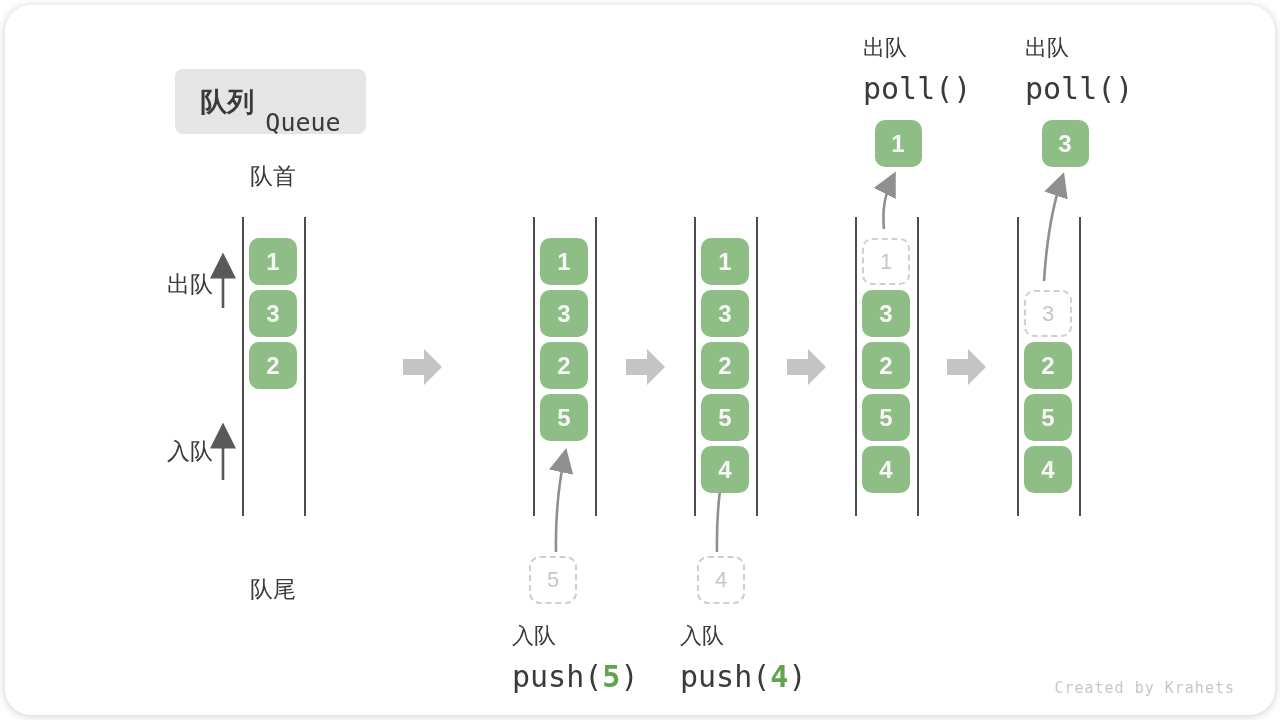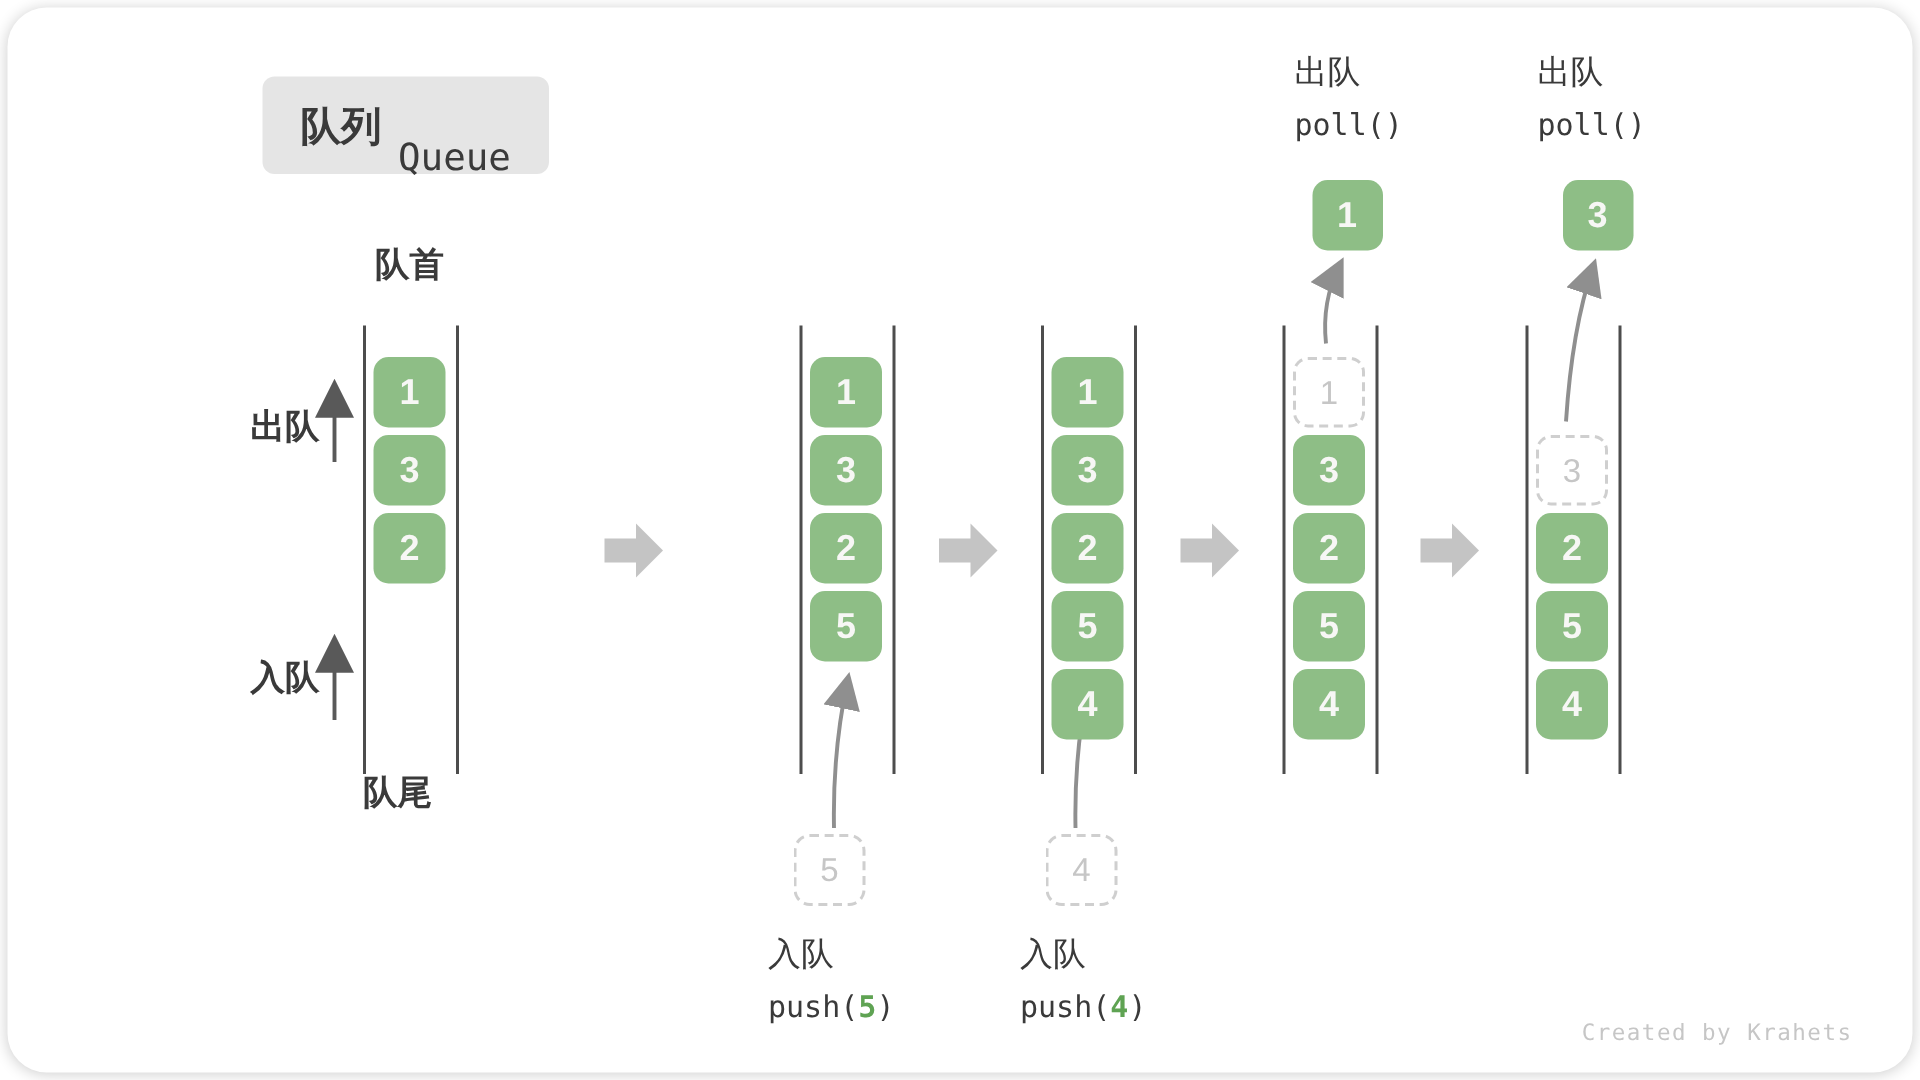--- a/index.html
+++ b/index.html
@@ -3,31 +3,31 @@
 <meta charset="utf-8">
 <style>
   * { margin:0; padding:0; box-sizing:border-box; }
   html,body { background:#fff; width:1280px; height:720px; overflow:hidden;
               font-family:"Liberation Sans", sans-serif; }
   .canvas { position:relative; width:1280px; height:720px; }
   .card { position:absolute; inset:5px; background:#fff; border-radius:26px;
           box-shadow:0 1px 10px rgba(0,0,0,0.20); }
 
   
-  .title-box { position:absolute; left:170px; top:46px; width:191px; height:65px;
+  .title-box { position:absolute; left:170px; top:64px; width:191px; height:65px;
                background:var(--title-bg,#e5e5e5); border-radius:8px;
                display:flex; align-items:center; justify-content:center; gap:11px; }
   .title-zh { font-size:27px; font-weight:700; color:var(--ink,#3a3a3a); }
   .title-en { font-family:"DejaVu Sans Mono", monospace; font-size:25px;
               color:var(--ink,#3a3a3a);margin-top:41px; }
 
   
-  .lbl { position:absolute; font-size:23px; font-weight:700; color:var(--ink,#3a3a3a); }
+  .lbl { position:absolute; font-size:23px; font-weight:400; color:var(--ink,#3a3a3a); }
   .lbl.front { left:237px; top:156px; width:62px; text-align:center; }
-  .lbl.rear  { left:237px; top:508px; width:62px; text-align:left; }
+  .lbl.rear  { left:237px; top:569px; width:62px; text-align:center; }
   .lbl.side  { left:132px; width:76px; text-align:right; }
   .lbl.dequeue { top:264px; }
   .lbl.enqueue { top:431px; }
 
   
   .wall { position:absolute; width:1.6px; background:var(--wall,#4d4d4d); }
   .slot { position:absolute; width:48px; height:47px; border-radius:10px;
           display:flex; align-items:center; justify-content:center;
           font-size:24px; font-weight:700; }
   .slot.solid { background:var(--green,#8ebe86); color:#f7f7f5; }
@@ -37,21 +37,21 @@
            border:2px dashed var(--dash,#cfcfcf); color:var(--dash-text,#c6c6c6);
            display:flex; align-items:center; justify-content:center;
            font-size:22px; font-weight:500; background:#fff; }
   .popped { position:absolute; width:47px; height:47px; border-radius:10px;
             background:var(--green,#8ebe86); color:#f7f7f5; display:flex;
             align-items:center; justify-content:center; font-size:24px; font-weight:700; }
 
   
   .anno { position:absolute; }
   .anno .zh { font-size:22px; font-weight:500; color:var(--ink,#3a3a3a); margin-bottom:8px; }
-  .anno .code { font-family:"DejaVu Sans Mono", monospace; font-size:20px;
+  .anno .code { font-family:"DejaVu Sans Mono", monospace; font-size:30px;
                 color:var(--ink,#3a3a3a); }
   .anno .code .arg { color:var(--green-dark,#5fa353); font-weight:700; }
 
   #overlay { position:absolute; left:0; top:0; pointer-events:none; }
 
   .watermark { position:absolute; right:40px; top:674px;
                font-family:"DejaVu Sans Mono", monospace; font-size:15px;
                color:var(--dash-text,#c9c9c9); letter-spacing:1px; }
 </style>
 </head>

